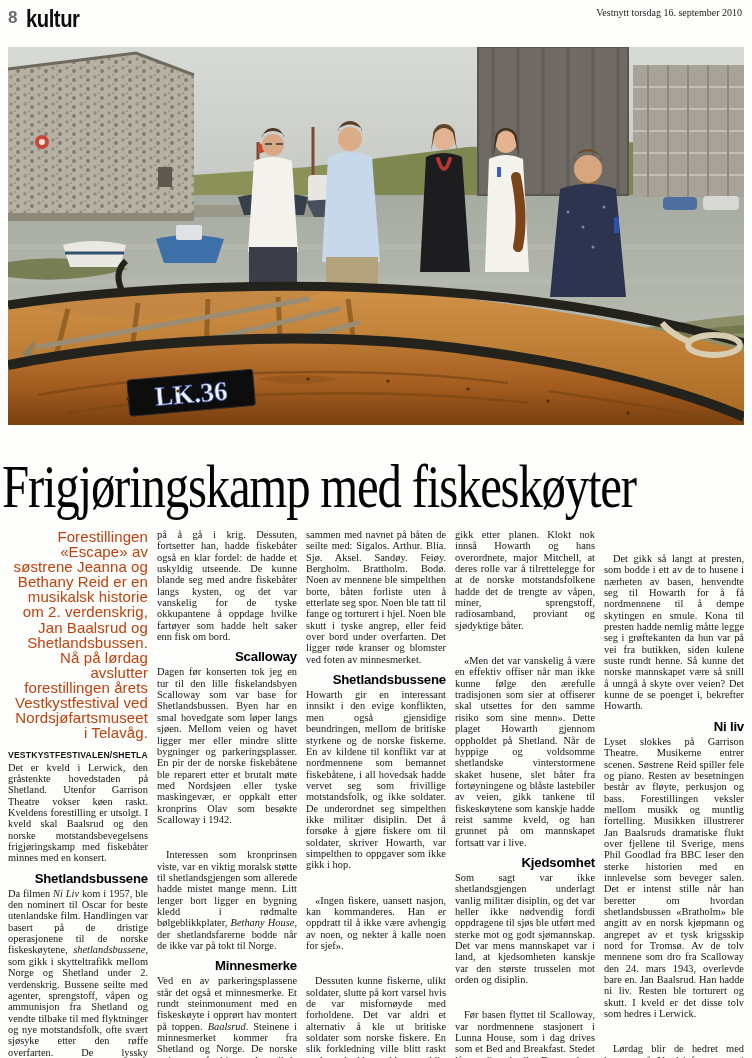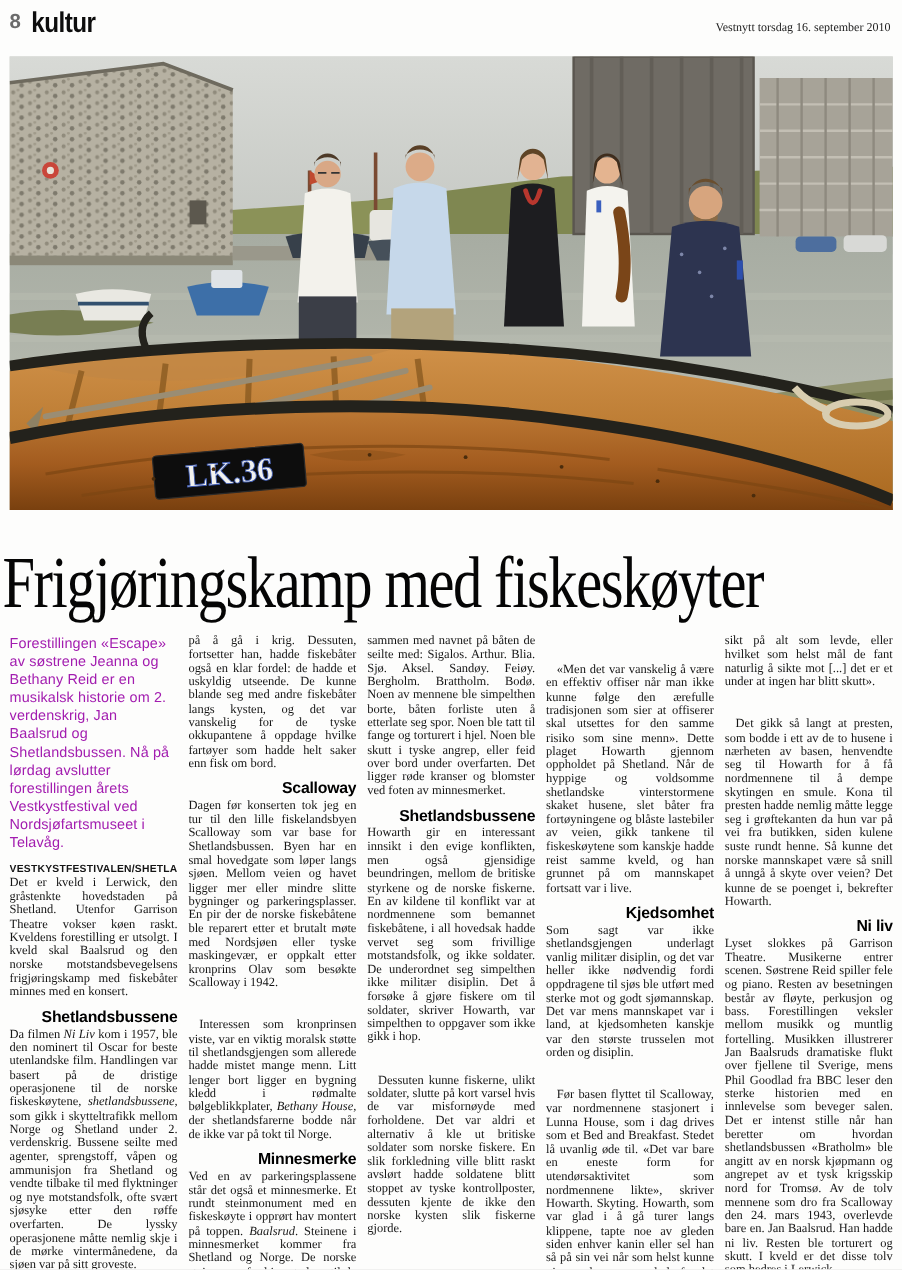--- a/index.html
+++ b/index.html
@@ -3,40 +3,40 @@
 <meta charset="utf-8">
 <style>
   html,body{margin:0;padding:0;background:#e8e8e8;}
   .page{position:relative;width:752px;height:1058px;background:#fdfdfc;overflow:hidden;
         font-family:"Liberation Serif",serif;color:#111;}
   
   .hdr{position:absolute;top:5px;left:8px;right:10px;display:flex;align-items:flex-start;}
   .pageno{font-family:"Liberation Sans",sans-serif;font-weight:bold;font-size:17px;color:#6b6b6b;margin-right:9px;margin-top:3px;}
   .section{font-family:"Liberation Sans",sans-serif;font-weight:bold;font-size:22px;color:#0d0d0d;
            letter-spacing:-0.5px;transform:scale(0.92,1.08);transform-origin:left top;}
-  .date{margin-left:auto;font-size:10px;color:#222;margin-top:13px;text-align:right;}
+  .date{margin-left:auto;font-size:10px;color:#222;margin-top:2px;text-align:right;}
   
   .photo{position:absolute;top:47px;left:8px;width:736px;height:378px;background:#cfd1cc;}
   .photo svg{display:block;}
   
   .caption{position:absolute;top:429px;left:8px;width:738px;font-family:"Liberation Sans",sans-serif;
            font-style:italic;font-size:10.3px;line-height:12.3px;color:#101010;}
   
   .headline{position:absolute;top:452px;left:2px;width:750px;margin:0;font-weight:400;
             font-family:"Liberation Serif",serif;font-size:61px;letter-spacing:-1.5px;color:#050505;
             transform:scaleX(0.80);transform-origin:left center;white-space:nowrap;}
   
   .columns{position:absolute;top:529px;left:8px;width:736px;height:529px;display:flex;gap:9px;overflow:hidden;}
   .col{width:140px;height:100%;overflow:hidden;text-align:justify;}
   .col p{margin:0;font-size:10.4px;line-height:11.35px;color:#151515;}
   .col p.indent{text-indent:9px;margin-top:24px;}
   .col h3{margin:7px 0 2px 0;font-family:"Liberation Sans",sans-serif;font-size:13.2px;color:#000;
           letter-spacing:-0.2px;text-align:right;}
-  .col p.lead{font-family:"Liberation Sans",sans-serif;font-size:12px;line-height:15.1px;font-weight:500;
-          color:#a21caf;text-align:left;margin-bottom:9px;letter-spacing:0.1px;}
+  .col p.lead{font-family:"Liberation Sans",sans-serif;font-size:15px;line-height:15.1px;font-weight:500;
+          color:#c2410c;text-align:right;margin-bottom:9px;letter-spacing:0.1px;}
   .kicker{font-family:"Liberation Sans",sans-serif;font-weight:bold;font-size:8.6px;letter-spacing:0.2px;}
 </style>
 </head>
 <body>
 
 <div class="page">
 
   <div class="hdr">
     <span class="pageno">8</span>
     <span class="section">kultur</span>
@@ -226,30 +226,31 @@
         <h3>Scalloway</h3>
         <p>Dagen før konserten tok jeg en tur til den lille fiskelandsbyen Scalloway som var base for Shetlandsbussen. Byen har en smal hovedgate som løper langs sjøen. Mellom veien og havet ligger mer eller mindre slitte bygninger og parkeringsplasser. En pir der de norske fiskebåtene ble reparert etter et brutalt møte med Nordsjøen eller tyske maskingevær, er oppkalt etter kronprins Olav som besøkte Scalloway i 1942.</p>
         <p class="indent">Interessen som kronprinsen viste, var en viktig moralsk støtte til shetlandsgjengen som allerede hadde mistet mange menn. Litt lenger bort ligger en bygning kledd i rødmalte bølgeblikkplater, <i>Bethany House</i>, der shetlandsfarerne bodde når de ikke var på tokt til Norge.</p>
         <h3>Minnesmerke</h3>
         <p>Ved en av parkeringsplassene står det også et minnesmerke. Et rundt steinmonument med en fiskeskøyte i opprørt hav montert på toppen. <i>Baalsrud</i>. Steinene i minnesmerket kommer fra Shetland og Norge. De norske steinene er fra hjemstedene til de 44 nordmennene som døde i de farlige krigsoperasjonene til shetlandsgjengen. På metallplaketter kan jeg lese følgende.</p>
       </div>
       <div class="col">
         <p>sammen med navnet på båten de seilte med: Sigalos. Arthur. Blia. Sjø. Aksel. Sandøy. Feiøy. Bergholm. Brattholm. Bodø. Noen av mennene ble simpelthen borte, båten forliste uten å etterlate seg spor. Noen ble tatt til fange og torturert i hjel. Noen ble skutt i tyske angrep, eller feid over bord under overfarten. Det ligger røde kranser og blomster ved foten av minnesmerket.</p>
         <h3>Shetlandsbussene</h3>
         <p>Howarth gir en interessant innsikt i den evige konflikten, men også gjensidige beundringen, mellom de britiske styrkene og de norske fiskerne. En av kildene til konflikt var at nordmennene som bemannet fiskebåtene, i all hovedsak hadde vervet seg som frivillige motstandsfolk, og ikke soldater. De underordnet seg simpelthen ikke militær disiplin. Det å forsøke å gjøre fiskere om til soldater, skriver Howarth, var simpelthen to oppgaver som ikke gikk i hop.</p>
+        <p class="indent">«Ingen fiskere, uansett nasjon, kan kommanderes. Han er oppdratt til å ikke være avhengig av noen, og nekter å kalle noen for sjef».</p>
         <p class="indent">Dessuten kunne fiskerne, ulikt soldater, slutte på kort varsel hvis de var misfornøyde med forholdene. Det var aldri et alternativ å kle ut britiske soldater som norske fiskere. En slik forkledning ville blitt raskt avslørt hadde soldatene blitt stoppet av tyske kontrollposter, dessuten kjente de ikke den norske kysten slik fiskerne gjorde.</p>
       </div>
       <div class="col">
+        <p>gikk etter planen. Klokt nok innså Howarth og hans overordnete, major Mitchell, at deres rolle var å tilrettelegge for at de norske motstandsfolkene hadde det de trengte av våpen, miner, sprengstoff, radiosamband, proviant og sjødyktige båter.</p>
         <p class="indent">«Men det var vanskelig å være en effektiv offiser når man ikke kunne følge den ærefulle tradisjonen som sier at offiserer skal utsettes for den samme risiko som sine menn». Dette plaget Howarth gjennom oppholdet på Shetland. Når de hyppige og voldsomme shetlandske vinterstormene skaket husene, slet båter fra fortøyningene og blåste lastebiler av veien, gikk tankene til fiskeskøytene som kanskje hadde reist samme kveld, og han grunnet på om mannskapet fortsatt var i live.</p>
         <h3>Kjedsomhet</h3>
         <p>Som sagt var ikke shetlandsgjengen underlagt vanlig militær disiplin, og det var heller ikke nødvendig fordi oppdragene til sjøs ble utført med sterke mot og godt sjømannskap. Det var mens mannskapet var i land, at kjedsomheten kanskje var den største trusselen mot orden og disiplin.</p>
         <p class="indent">Før basen flyttet til Scalloway, var nordmennene stasjonert i Lunna House, som i dag drives som et Bed and Breakfast. Stedet lå uvanlig øde til. «Det var bare en eneste form for utendørsaktivitet som nordmennene likte», skriver Howarth. Skyting. Howarth, som var glad i å gå turer langs klippene, tapte noe av gleden siden enhver kanin eller sel han så på sin vei når som helst kunne gjennombores av en kule fra det britiske forsvaret.</p>
       </div>
       <div class="col">
-        <p>sikt på alt som levde, eller hvilket som helst mål de fant naturlig å sikte mot [...] det er et under at ingen har blitt skutt».</p>
         <p class="indent">Det gikk så langt at presten, som bodde i ett av de to husene i nærheten av basen, henvendte seg til Howarth for å få nordmennene til å dempe skytingen en smule. Kona til presten hadde nemlig måtte legge seg i grøftekanten da hun var på vei fra butikken, siden kulene suste rundt henne. Så kunne det norske mannskapet være så snill å unngå å skyte over veien? Det kunne de se poenget i, bekrefter Howarth.</p>
         <h3>Ni liv</h3>
         <p>Lyset slokkes på Garrison Theatre. Musikerne entrer scenen. Søstrene Reid spiller fele og piano. Resten av besetningen består av fløyte, perkusjon og bass. Forestillingen veksler mellom musikk og muntlig fortelling. Musikken illustrerer Jan Baalsruds dramatiske flukt over fjellene til Sverige, mens Phil Goodlad fra BBC leser den sterke historien med en innlevelse som beveger salen. Det er intenst stille når han beretter om hvordan shetlandsbussen «Bratholm» ble angitt av en norsk kjøpmann og angrepet av et tysk krigsskip nord for Tromsø. Av de tolv mennene som dro fra Scalloway den 24. mars 1943, overlevde bare en. Jan Baalsrud. Han hadde ni liv. Resten ble torturert og skutt. I kveld er det disse tolv som hedres i Lerwick.</p>
         <p class="indent">Lørdag blir de hedret med konsert på Nordsjøfartmuseet i Telavåg, som siste konsert ut i den langstrakte Vestkystfestivalen.</p>
       </div>
     </div>
 
 </div>
 
 </body></html>

